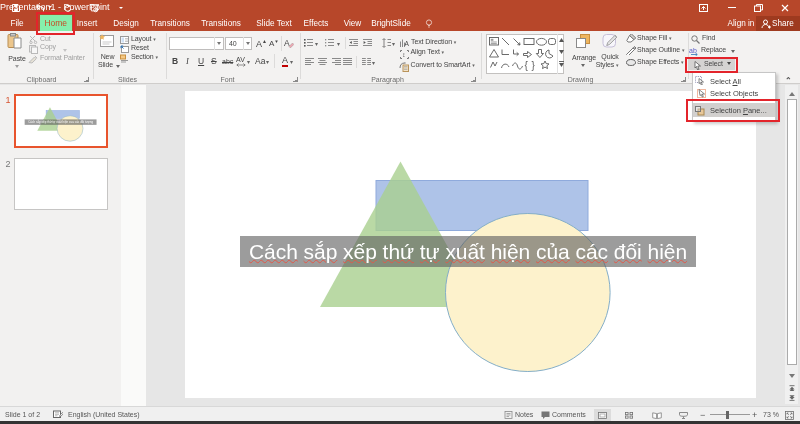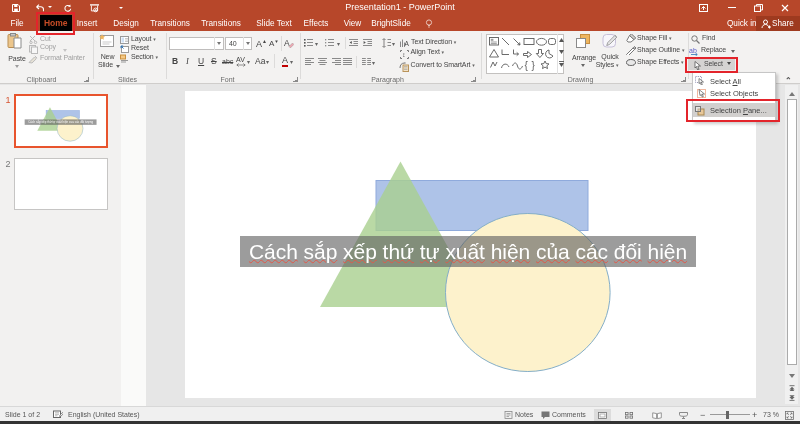--- a/index.html
+++ b/index.html
@@ -3,23 +3,23 @@
 <meta charset="utf-8">
 <style>
 *{margin:0;padding:0;box-sizing:border-box;}
 html,body{width:800px;height:424px;overflow:hidden;}
 body{font-family:"Liberation Sans",sans-serif;}
 #app{position:relative;width:800px;height:424px;background:#e6e6e6;overflow:hidden;}
 .abs{position:absolute;}
 
 #titlebar{position:absolute;left:0;top:0;width:800px;height:16px;background:#b7472a;}
 #tabrow{position:absolute;left:0;top:16px;width:800px;height:15px;background:#b7472a;}
-#title{position:absolute;top:2px;left:0;width:800px;text-align:center;color:#fff;font-size:9px;}
+#title{position:absolute;top:2px;left:0;width:800px;text-align:left;color:#fff;font-size:9px;}
 .tab{position:absolute;top:0;height:15px;line-height:15px;color:#fff;font-size:8.2px;text-align:center;white-space:nowrap;}
-#hometab{position:absolute;left:39.5px;top:14.5px;width:32.5px;height:22px;background:#000000;color:#c64c26;font-size:8.5px;text-align:center;line-height:17px;font-weight:bold;}
+#hometab{position:absolute;left:39.5px;top:14.5px;width:32.5px;height:22px;background:#86efac;color:#c64c26;font-size:8.5px;text-align:center;line-height:17px;}
 
 #ribbon{position:absolute;left:0;top:31px;width:800px;height:53px;background:#f3f2f1;border-bottom:1px solid #cfcdcb;}
 .rsep{position:absolute;top:2px;width:1px;height:46px;background:#dcdbda;}
 .glabel{position:absolute;top:45px;font-size:7px;color:#6a6a6a;text-align:center;white-space:nowrap;}
 .rtxt{position:absolute;font-size:7px;letter-spacing:-0.1px;color:#444;white-space:nowrap;}
 .gray{color:#a0a0a0;}
 .dar{color:#666;font-size:5px;}
 
 #thumbs{position:absolute;left:0;top:85px;width:146px;height:321px;background:#f2f1f0;border-right:1px solid #cfcdcb;}
 #editor{position:absolute;left:147px;top:85px;width:653px;height:321px;background:#e6e6e6;}
@@ -75,21 +75,21 @@
     <div class="tab" style="left:150px;width:40px">Transitions</div>
     <div class="tab" style="left:199px;width:44px">Transitions</div>
     <div class="tab" style="left:254px;width:40px">Slide Text</div>
     <div class="tab" style="left:302px;width:28px">Effects</div>
     <div class="tab" style="left:342.5px;width:20px">View</div>
     <div class="tab" style="left:370px;width:42px">BrightSlide</div>
     <svg class="abs" style="left:425px;top:3px" width="8" height="10" viewBox="0 0 8 10">
         <circle cx="4" cy="3.5" r="2.6" fill="none" stroke="#e9c4b8"></circle>
         <path d="M3 6.5h2M3.2 8h1.6" stroke="#e9c4b8" fill="none"></path>
       </svg>
-    <div class="tab" style="left:727px;width:28px">Quick in</div>
+    <div class="tab" style="left:727px;width:28px">Align in</div>
     <div class="abs" style="left:756px;top:0;width:44px;height:15px;background:#9e3a1f"></div>
     <svg class="abs" style="left:761px;top:3px" width="11" height="10" viewBox="0 0 11 10">
         <circle cx="4.5" cy="3" r="2" fill="none" stroke="#fff"></circle>
         <path d="M1 9c0-2 1.5-3.5 3.5-3.5S8 7 8 9" fill="none" stroke="#fff"></path>
         <path d="M8.5 6.5v3M7 8h3" stroke="#fff"></path>
       </svg>
     <div class="tab" style="left:772px;width:24px;text-align:left">Share</div>
   </div>
   <div id="hometab">Home</div>
   <div id="ribbon">

